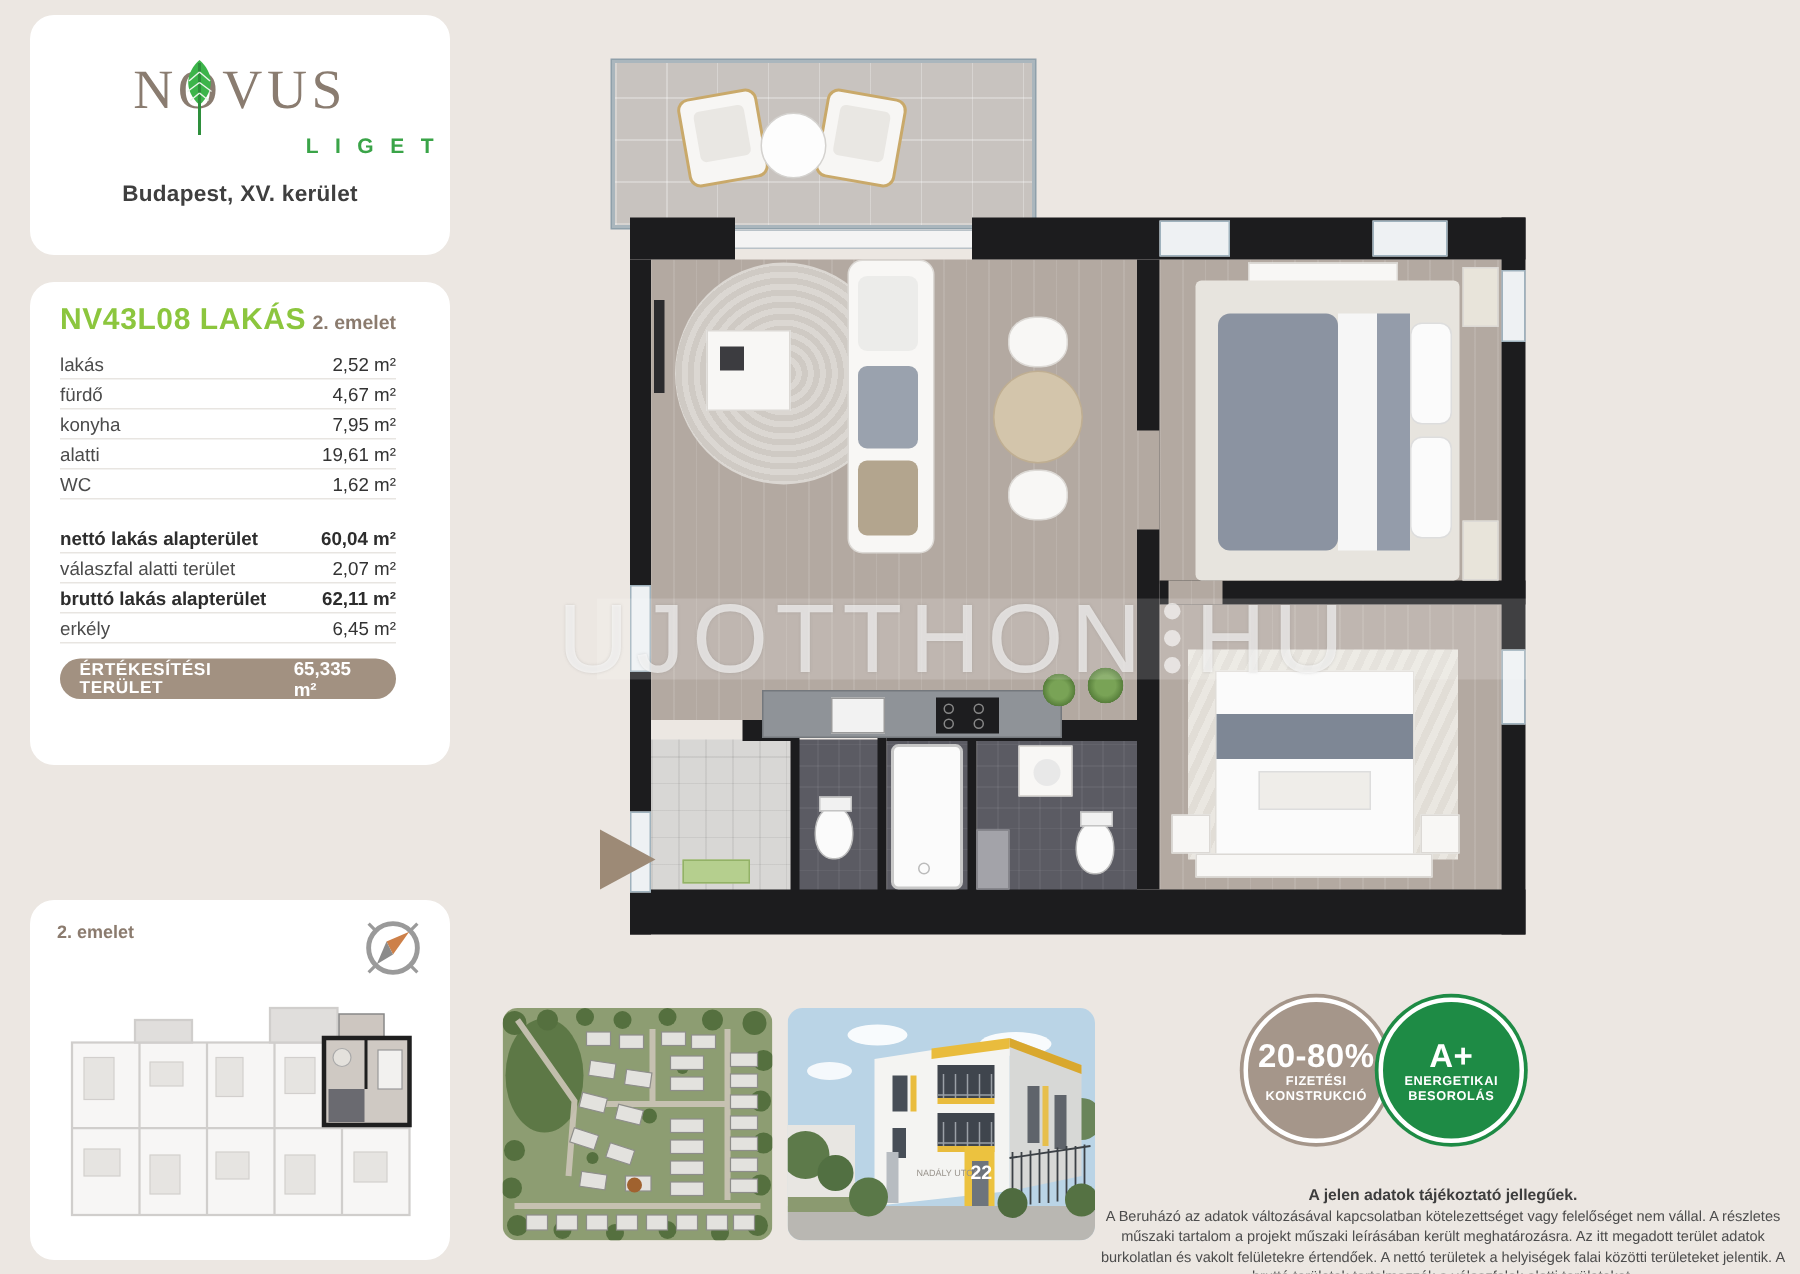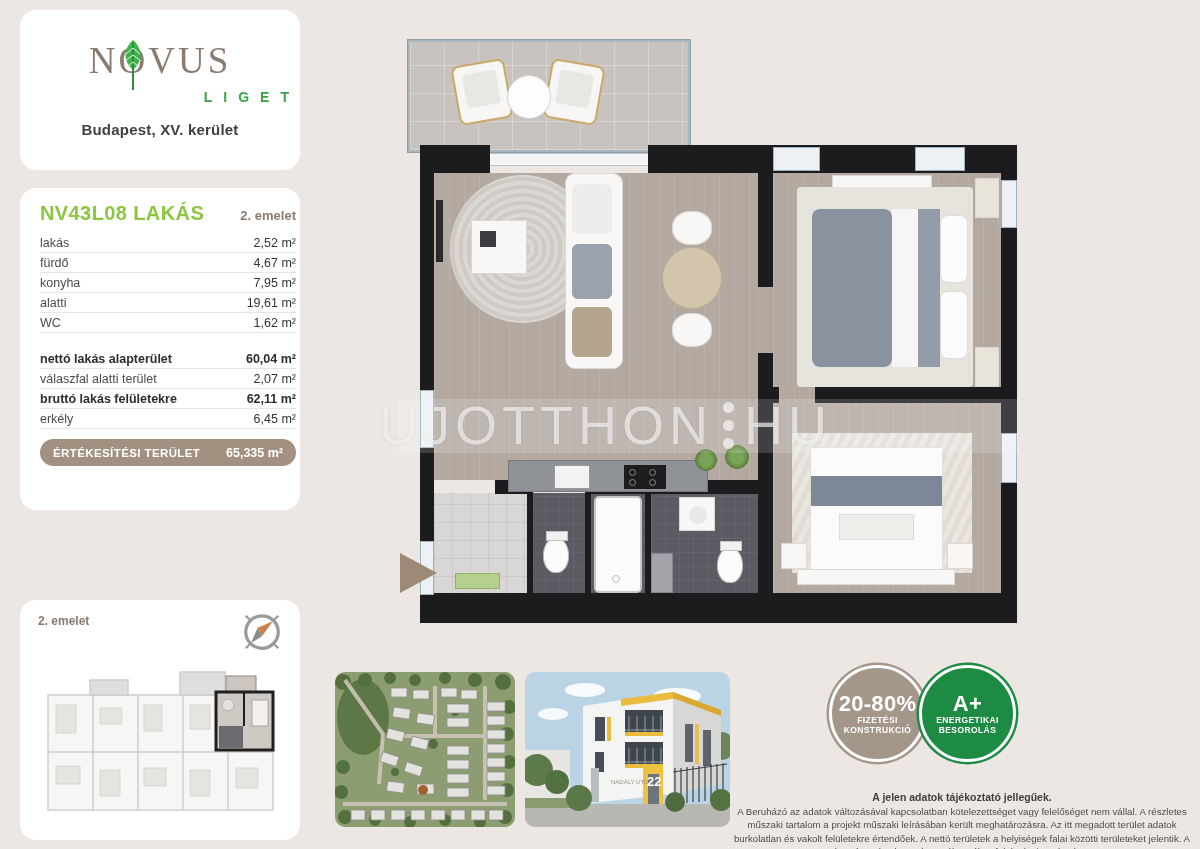--- a/index.html
+++ b/index.html
@@ -21,21 +21,21 @@
   }
   .logo-o { position:relative; display:inline-block; }
   .logo-leaf { position:absolute; left:50%; top:-4px; transform:translateX(-50%); }
   .logo-liget {
     margin-top:10px; font-size:14px; font-weight:700; letter-spacing:11px;
     color:#3aa448; text-indent:11px;text-align:right;
   }
   .logo-loc { margin-top:16px; font-size:15px; font-weight:700; color:#3f3f3f; letter-spacing:.2px; }
 
   
-  #table-card { left:20px; top:188px; width:280px; height:322px; padding:14px 4px 12px 20px; }
+  #table-card { left:20px; top:188px; width:280px; height:322px; padding:14px 36px 12px 20px; }
   .title-row { display:flex; align-items:baseline; justify-content:space-between; margin-bottom:8px; }
   .unit-title { font-size:20px; font-weight:800; color:#8cc63e; letter-spacing:.4px; }
   .unit-floor { font-size:13px; font-weight:700; color:#8b7b6e; }
   .room-row, .summary-row {
     display:flex; justify-content:space-between; align-items:center;
     height:20px; font-size:12.5px; border-bottom:1px solid #e8e5e1;
   }
   .room-row .lbl, .summary-row .lbl { color:#4b4b4b; }
   .room-row .val, .summary-row .val { color:#333; }
   .summary-gap { height:16px; }
@@ -95,22 +95,22 @@
   .entry-arrow {
     position:absolute; left:400px; top:553px; width:0; height:0;
     border-top:20px solid transparent; border-bottom:20px solid transparent;
     border-left:37px solid #9d8a76;
   }
 
   
   #wm-band { position:absolute; left:398px; top:399px; width:620px; height:54px; background:rgba(255,255,255,.16); }
   #watermark {
     position:absolute; left:372px; top:392px; width:460px; height:66px;
-    display:flex; align-items:center; justify-content:flex-end; gap:8px;
-    color:rgba(255,255,255,.62); font-size:54px; font-weight:300; letter-spacing:5px;
+    display:flex; align-items:center; justify-content:flex-start; gap:8px;
+    color:rgba(255,255,255,.62); font-size:65px; font-weight:300; letter-spacing:5px;
     text-shadow:0 0 2px rgba(120,120,120,.25);
   }
   .wm-dots { display:flex; flex-direction:column; gap:7px; padding:0 2px; }
   .wm-dots i { width:11px; height:11px; border-radius:50%; background:rgba(255,255,255,.62); }
 
   
   #aerial { position:absolute; left:335px; top:672px; width:180px; height:155px; border-radius:10px; overflow:hidden; }
   #building { position:absolute; left:525px; top:672px; width:205px; height:155px; border-radius:10px; overflow:hidden; }
 
   
@@ -180,21 +180,21 @@
   <div class="summary-gap"></div>
   <div class="summary-row bold">
       <span class="lbl">nettó lakás alapterület</span>
       <span class="val">60,04 m²</span>
     </div>
   <div class="summary-row">
       <span class="lbl">válaszfal alatti terület</span>
       <span class="val">2,07 m²</span>
     </div>
   <div class="summary-row bold">
-      <span class="lbl">bruttó lakás felületekre</span>
+      <span class="lbl">bruttó lakás alapterület</span>
       <span class="val">62,11 m²</span>
     </div>
   <div class="summary-row">
       <span class="lbl">erkély</span>
       <span class="val">6,45 m²</span>
     </div>
   <div class="sales-pill">
     <span class="lbl">ÉRTÉKESÍTÉSI TERÜLET</span>
     <span class="val">65,335 m²</span>
   </div>

